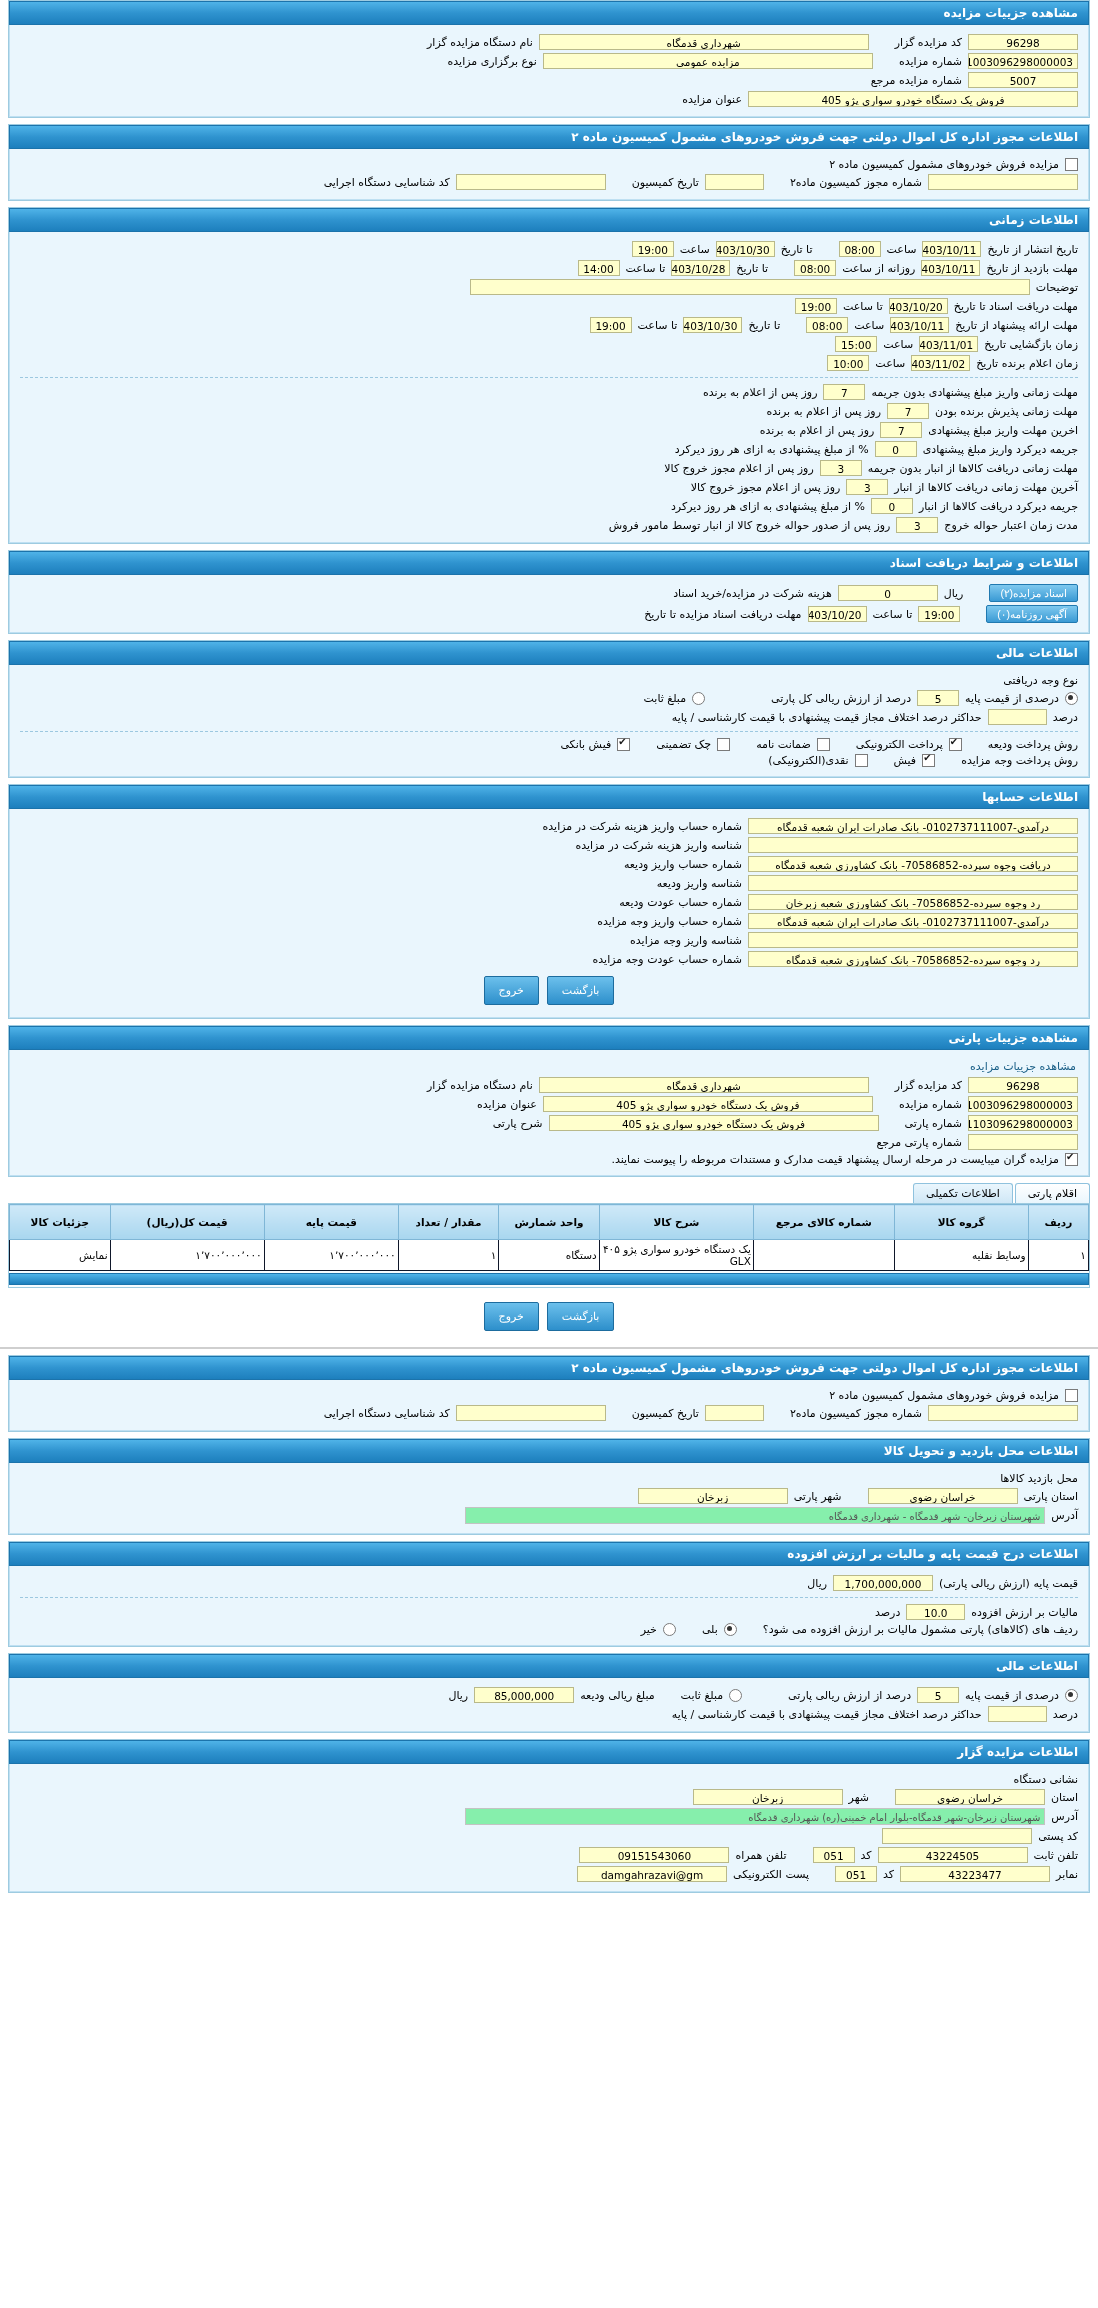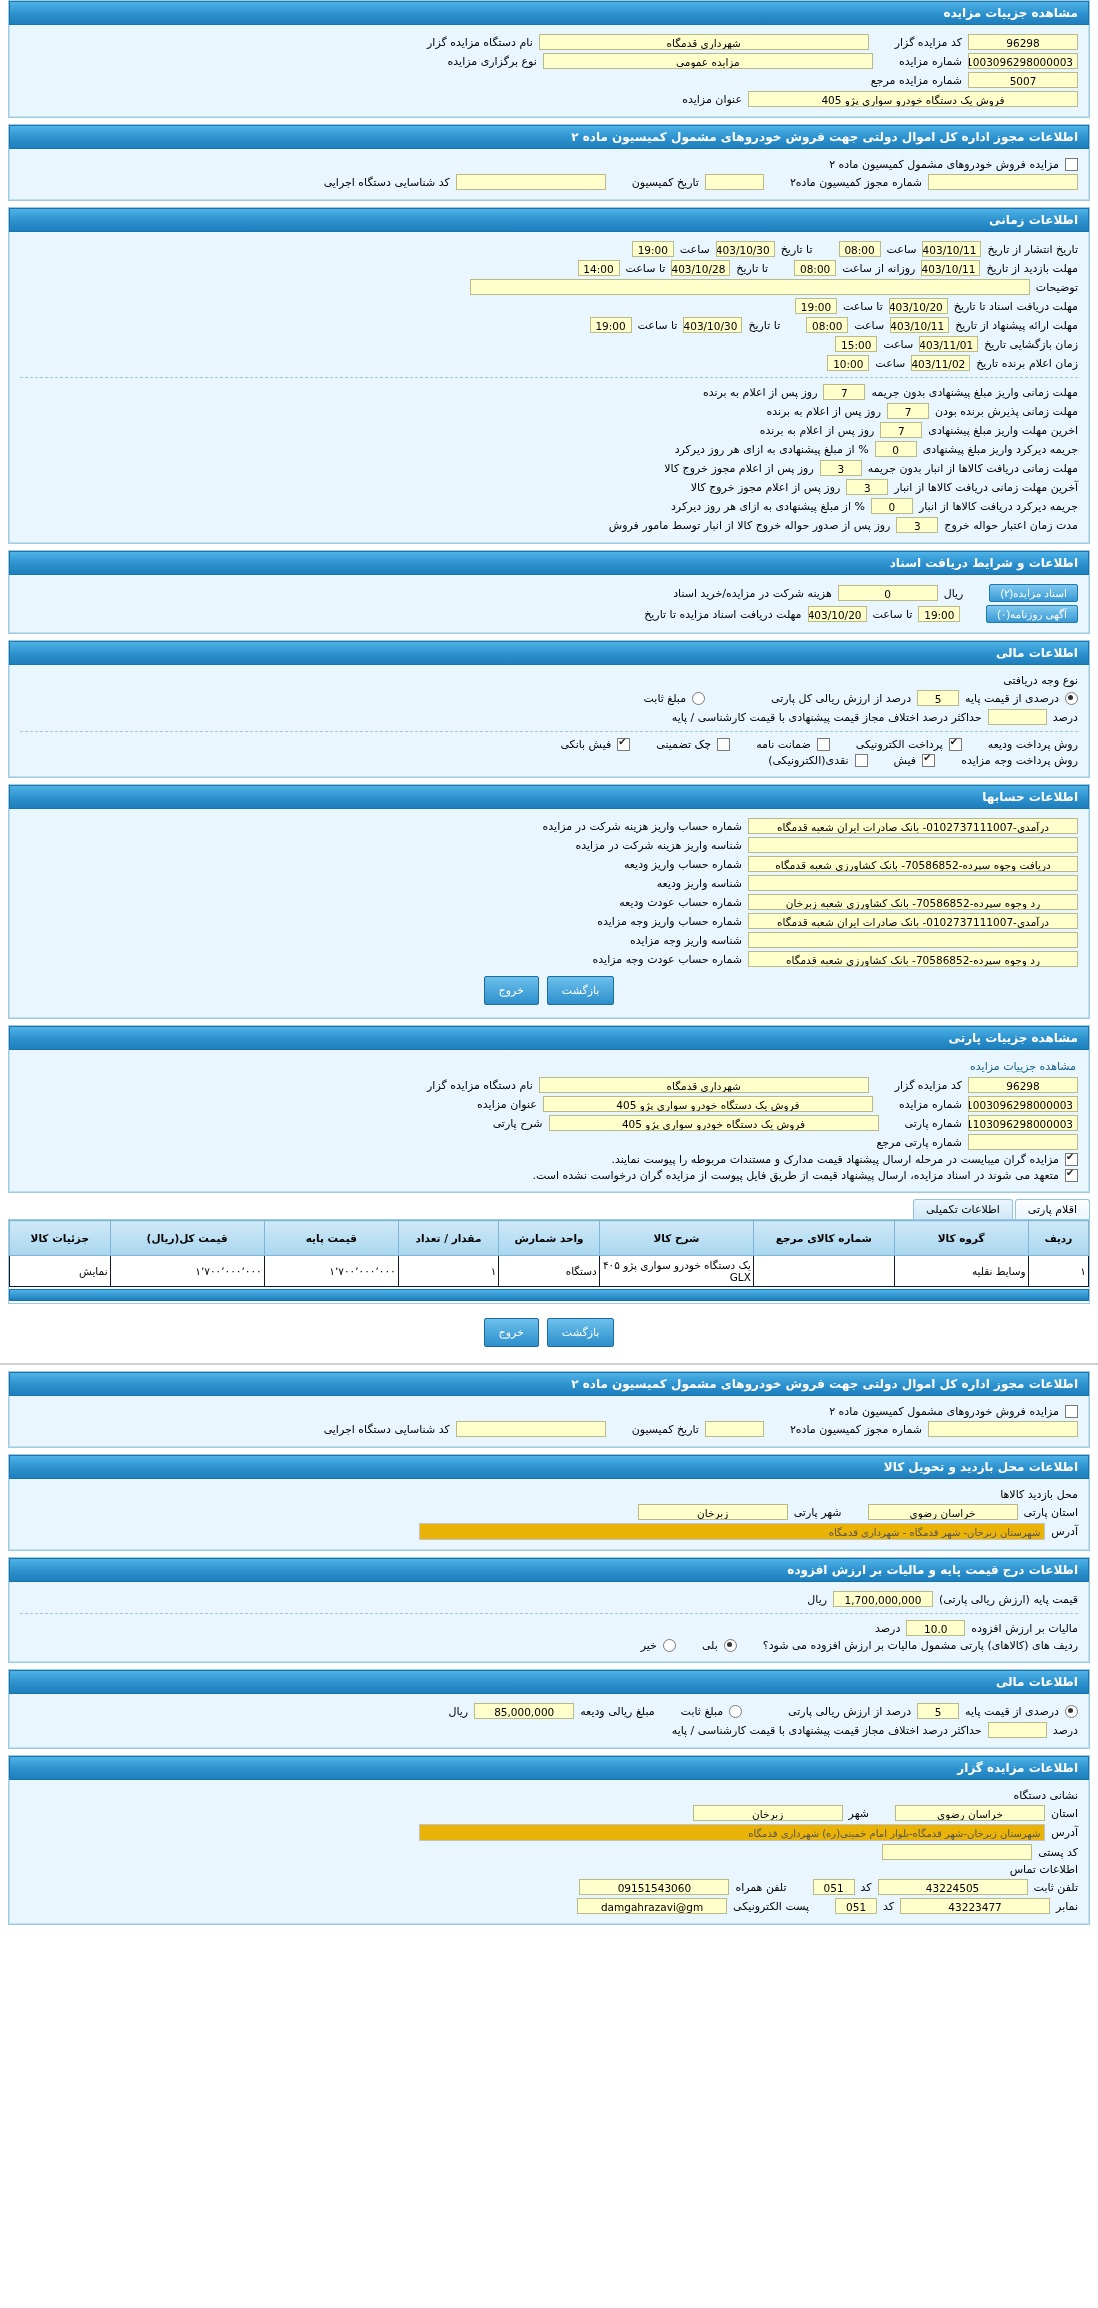--- a/index.html
+++ b/index.html
@@ -46,21 +46,21 @@
   .tab{
     background:linear-gradient(to bottom,#eaf6fd,#cfe7f6);border:1px solid #8fc2de;border-bottom:none;
     padding:3px 12px;font-size:11px;border-radius:3px 3px 0 0;cursor:pointer;
   }
   .tab.active{background:linear-gradient(to bottom,#ffffff,#eaf6fd);font-weight:normal;}
   .panel-outer{border:1px solid #9ecbe0;margin:0 8px 8px 8px;background:#f7fcff;}
   .btnrow{display:flex;justify-content:center;gap:8px;padding:6px 0;}
   .sub-title{font-size:11px;color:#1a5f87;text-align:right;margin:4px 2px;}
   .gap{width:14px;display:inline-block;}
   .bigsep{border-top:2px solid #cfcfcf;margin:10px 0 6px 0;}
-  .addr{width:626px;text-align:right;direction:rtl;font-size:10px;color:#555;background:#eab308;border:1px solid #c3c3c3;height:17px;line-height:17px;padding:0 4px;box-sizing:border-box;overflow:hidden;white-space:nowrap;}
+  .addr{width:580px;text-align:right;direction:rtl;font-size:10px;color:#555;background:#86efac;border:1px solid #c3c3c3;height:17px;line-height:17px;padding:0 4px;box-sizing:border-box;overflow:hidden;white-space:nowrap;}
   .fld.head-code{width:110px;}
   .barline{height:10px;background:linear-gradient(to bottom,#4fb3e8,#1d7fbd);border:1px solid #1b73ab;margin:2px 0;}
 </style>
 </head>
 <body>
 
 <div class="page">
 
   <div class="card">
     <div class="sec-head">مشاهده جزییات مزایده</div>
@@ -360,24 +360,20 @@
         <span class="lbl">شرح پارتی</span>
       </div>
       <div class="row">
         <span class="fld head-code"></span>
         <span class="lbl">شماره پارتی مرجع</span>
       </div>
 
       <div class="row">
         <span class="chk on"></span>
         <span class="lbl">مزایده گران میبایست در مرحله ارسال پیشنهاد قیمت مدارک و مستندات مربوطه را پیوست نمایند.</span>
-      </div>
-      <div class="row">
-        <span class="chk on"></span>
-        <span class="lbl">متعهد می شوند در اسناد مزایده، ارسال پیشنهاد قیمت از طریق فایل پیوست از مزایده گران درخواست نشده است.</span>
       </div>
     </div>
   </div>
 
   <div class="tabs">
     <div class="tab active">اقلام پارتی</div>
     <div class="tab">اطلاعات تکمیلی</div>
   </div>
 
   <div class="panel-outer">
@@ -525,23 +521,20 @@
       </div>
       <div class="row">
         <span class="lbl">آدرس</span>
         <span class="addr">شهرستان زبرخان-شهر قدمگاه-بلوار امام خمینی(ره) شهرداری قدمگاه</span>
       </div>
       <div class="row">
         <span class="lbl">کد پستی</span>
         <span class="fld med"></span>
       </div>
       <div class="row">
-        <span class="lbl">اطلاعات تماس</span>
-      </div>
-      <div class="row">
         <span class="lbl">تلفن ثابت</span>
         <span class="fld med ltr">43224505</span>
         <span class="lbl">کد</span>
         <span class="fld xs ltr">051</span>
         <span class="gap"></span>
         <span class="lbl">تلفن همراه</span>
         <span class="fld med ltr">09151543060</span>
       </div>
       <div class="row">
         <span class="lbl">نمابر</span>

